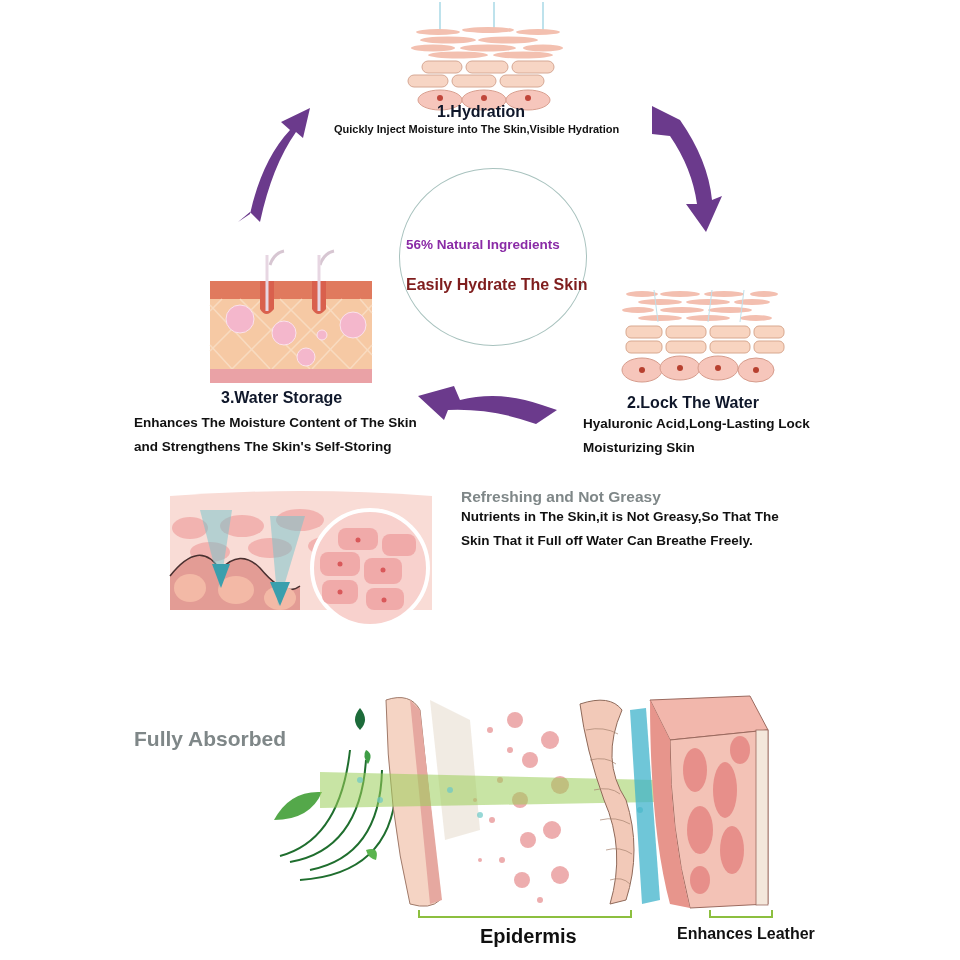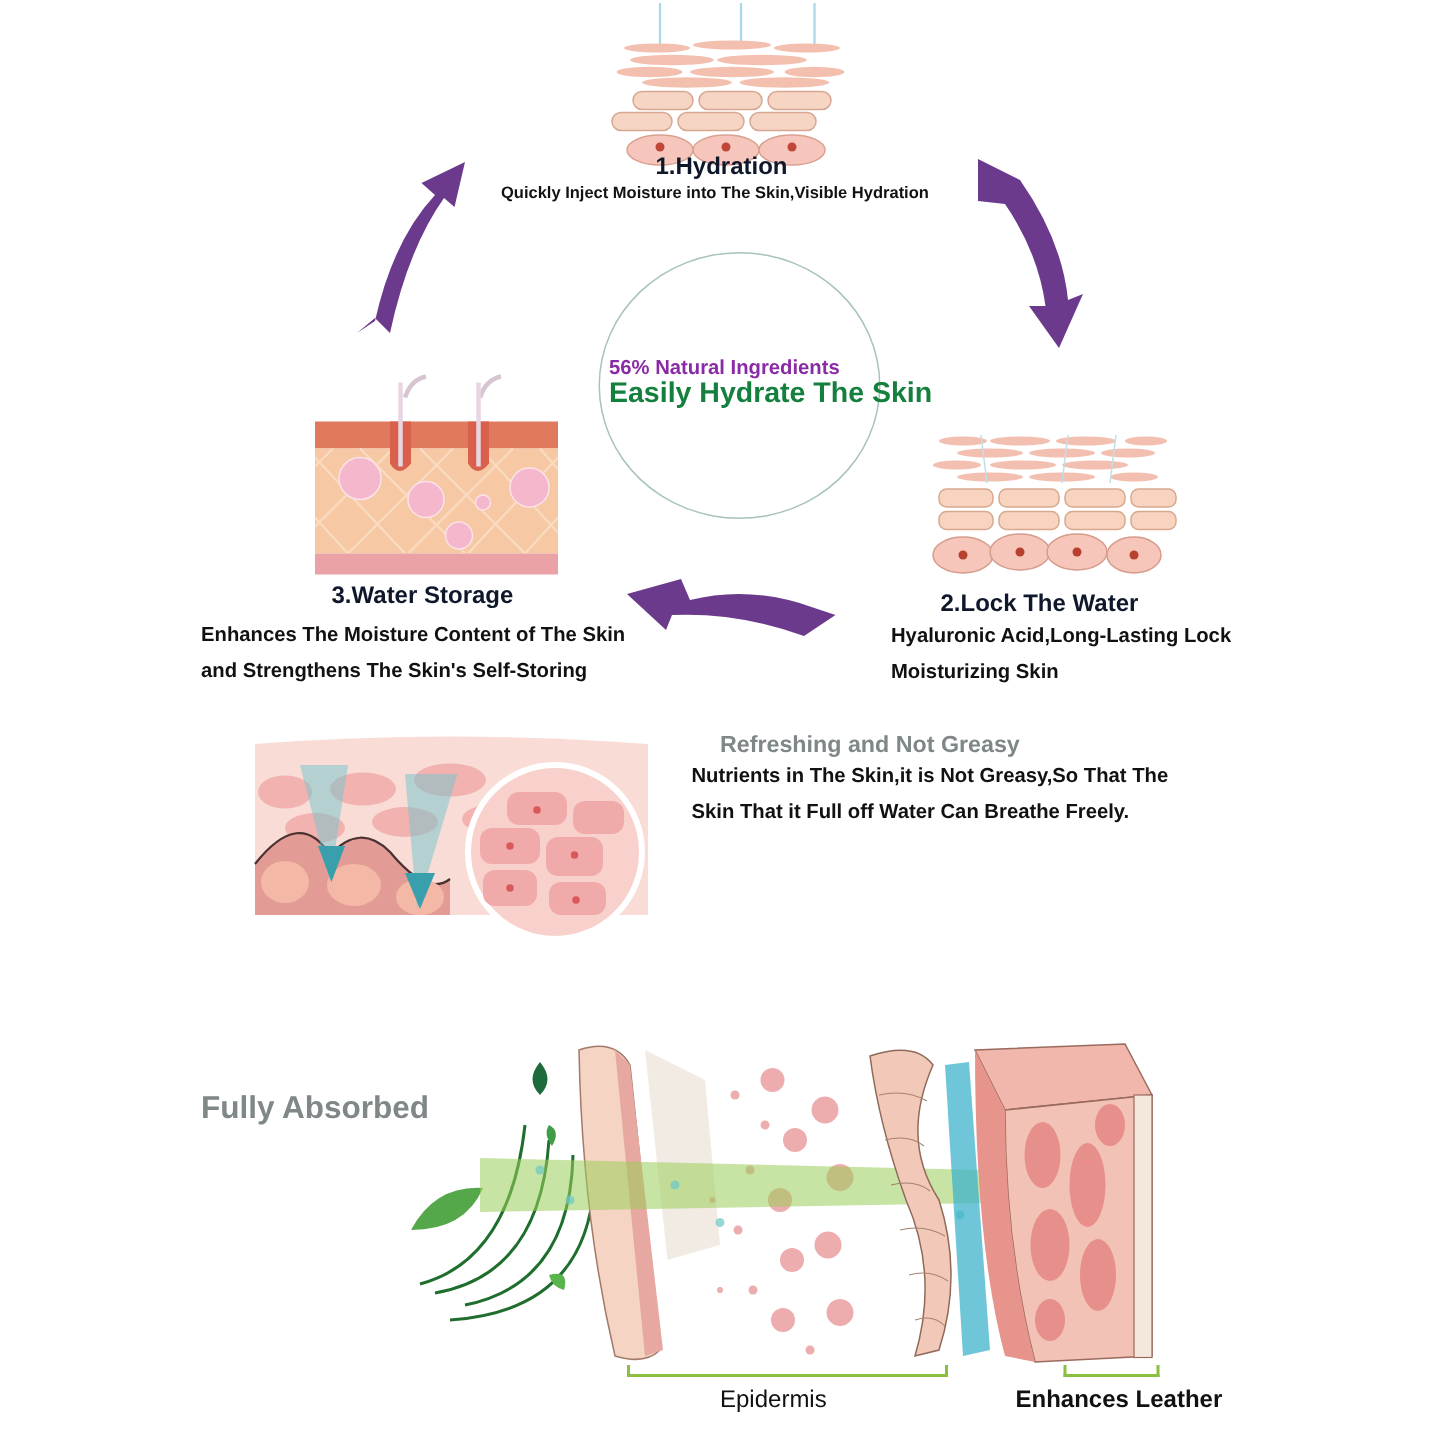--- a/index.html
+++ b/index.html
@@ -59,21 +59,21 @@
 
   <path d="M238 222 L250 214 Q262 160 290 130 L281 122 L310 108 L303 138 L296 132 Q272 166 260 222 L250 212 Z" fill="#6b3a8c"></path>
 
   <path d="M652 106 L680 120 Q708 160 712 200 L722 196 L706 232 L686 204 L697 204 Q692 168 670 136 L652 134 Z" fill="#6b3a8c"></path>
 
   <path d="M557 410 L542 405 Q500 390 460 400 L454 386 L418 396 L444 420 L448 410 Q492 408 536 424 Z" fill="#6b3a8c"></path>
 </svg>
 
 <div class="abs" style="left:399px;top:168px;width:186px;height:176px;border:1.5px solid #a8c2be;border-radius:50%;"></div>
 <div class="abs" style="left:406px;top:237px;color:#8a2ba6;font-weight:bold;font-size:13.5px;white-space:nowrap;">56% Natural Ingredients</div>
-<div class="abs" style="left:406px;top:252px;color:#15803d;font-weight:bold;font-size:19px;white-space:nowrap;">Easily Hydrate The Skin</div>
+<div class="abs" style="left:406px;top:276px;color:#7f1d1d;font-weight:bold;font-size:16px;white-space:nowrap;">Easily Hydrate The Skin</div>
 
 <svg style="left:210px;top:255px;" width="162" height="128" viewBox="0 0 162 128">
   <path d="M60 10 Q64 -2 74 -4" stroke="#d7c6d2" stroke-width="3" fill="none"></path>
   <path d="M110 10 Q114 -2 124 -4" stroke="#d7c6d2" stroke-width="3" fill="none"></path>
   <rect x="0" y="26" width="162" height="18" fill="#e07a5e"></rect>
   <rect x="0" y="44" width="162" height="70" fill="#f6c9a4"></rect>
   <g stroke="#f9e0c8" stroke-width="1.5" opacity="0.8">
     <path d="M0 50 L60 114 M30 44 L100 114 M70 44 L140 114 M110 44 L162 100 M150 44 L162 58 M0 90 L22 114"></path>
     <path d="M162 50 L102 114 M132 44 L62 114 M92 44 L22 114 M52 44 L0 96 M12 44 L0 56 M162 90 L140 114"></path>
   </g>
@@ -134,21 +134,21 @@
       <ellipse cx="132" cy="82" rx="18" ry="12"></ellipse>
   </g>
   <g fill="#b7402f">
       <circle cx="18" cy="82" r="3"></circle>
       <circle cx="56" cy="80" r="3"></circle>
       <circle cx="94" cy="80" r="3"></circle>
       <circle cx="132" cy="82" r="3"></circle>
     </g>
 </svg>
 <div class="abs step-title" style="left:627px;top:394px;">2.Lock The Water</div>
-<div class="abs body-text" style="left:583px;top:412px;margin-left:11px;">
+<div class="abs body-text" style="left:583px;top:412px;">
   <div>Hyaluronic Acid,Long-Lasting Lock</div>
   <div>Moisturizing Skin</div>
 </div>
 
 <svg style="left:170px;top:488px;" width="262" height="136" viewBox="0 0 262 136">
   <path d="M0 8 Q130 -2 262 8 L262 122 L0 122 Z" fill="#f9dcd6"></path>
   <g fill="#f2b3b0">
     <ellipse cx="20" cy="40" rx="18" ry="11"></ellipse>
       <ellipse cx="72" cy="38" rx="22" ry="11"></ellipse>
       <ellipse cx="130" cy="32" rx="24" ry="11"></ellipse>
@@ -178,21 +178,21 @@
       <rect x="196" y="100" width="38" height="22" rx="8"></rect>
   </g>
   <g fill="#d9585a">
       <circle cx="188" cy="52" r="2.5"></circle>
       <circle cx="170" cy="76" r="2.5"></circle>
       <circle cx="213" cy="82" r="2.5"></circle>
       <circle cx="170" cy="104" r="2.5"></circle>
       <circle cx="214" cy="112" r="2.5"></circle>
     </g>
 </svg>
-<div class="abs gray-head" style="left:461px;top:488px;font-size:15.5px;white-space:nowrap;margin-left:19px;">Refreshing and Not Greasy</div>
+<div class="abs gray-head" style="left:461px;top:488px;font-size:15.5px;white-space:nowrap;">Refreshing and Not Greasy</div>
 <div class="abs body-text" style="left:461px;top:505px;white-space:nowrap;">
   <div>Nutrients in The Skin,it is Not Greasy,So That The</div>
   <div>Skin That it Full off Water Can Breathe Freely.</div>
 </div>
 
 <div class="abs gray-head" style="left:134px;top:727px;font-size:21px;white-space:nowrap;">Fully Absorbed</div>
 
 <svg style="left:270px;top:690px;" width="540" height="225" viewBox="0 0 540 225">
 
   <g stroke="#1f6e2e" stroke-width="2" fill="none">
@@ -262,14 +262,14 @@
       <ellipse cx="430" cy="140" rx="13" ry="24"></ellipse>
       <ellipse cx="462" cy="160" rx="12" ry="24"></ellipse>
       <ellipse cx="430" cy="190" rx="10" ry="14"></ellipse>
       <ellipse cx="470" cy="60" rx="10" ry="14"></ellipse>
   </g>
   <rect x="486" y="40" width="12" height="175" fill="#f4e7db" stroke="#9b6a5f" stroke-width="0.8"></rect>
 </svg>
 
 <div class="abs" style="left:418px;top:910px;width:210px;height:6px;border:2px solid #8cbf3f;border-top:none;"></div>
 <div class="abs" style="left:709px;top:910px;width:60px;height:6px;border:2px solid #8cbf3f;border-top:none;"></div>
-<div class="abs" style="left:480px;top:925px;font-weight:normal;font-size:16px;color:#111;white-space:nowrap;">Epidermis</div>
+<div class="abs" style="left:480px;top:925px;font-weight:bold;font-size:20px;color:#111;white-space:nowrap;">Epidermis</div>
 <div class="abs" style="left:677px;top:925px;font-weight:bold;font-size:16px;color:#111;white-space:nowrap;">Enhances Leather</div>
 
 </body></html>

